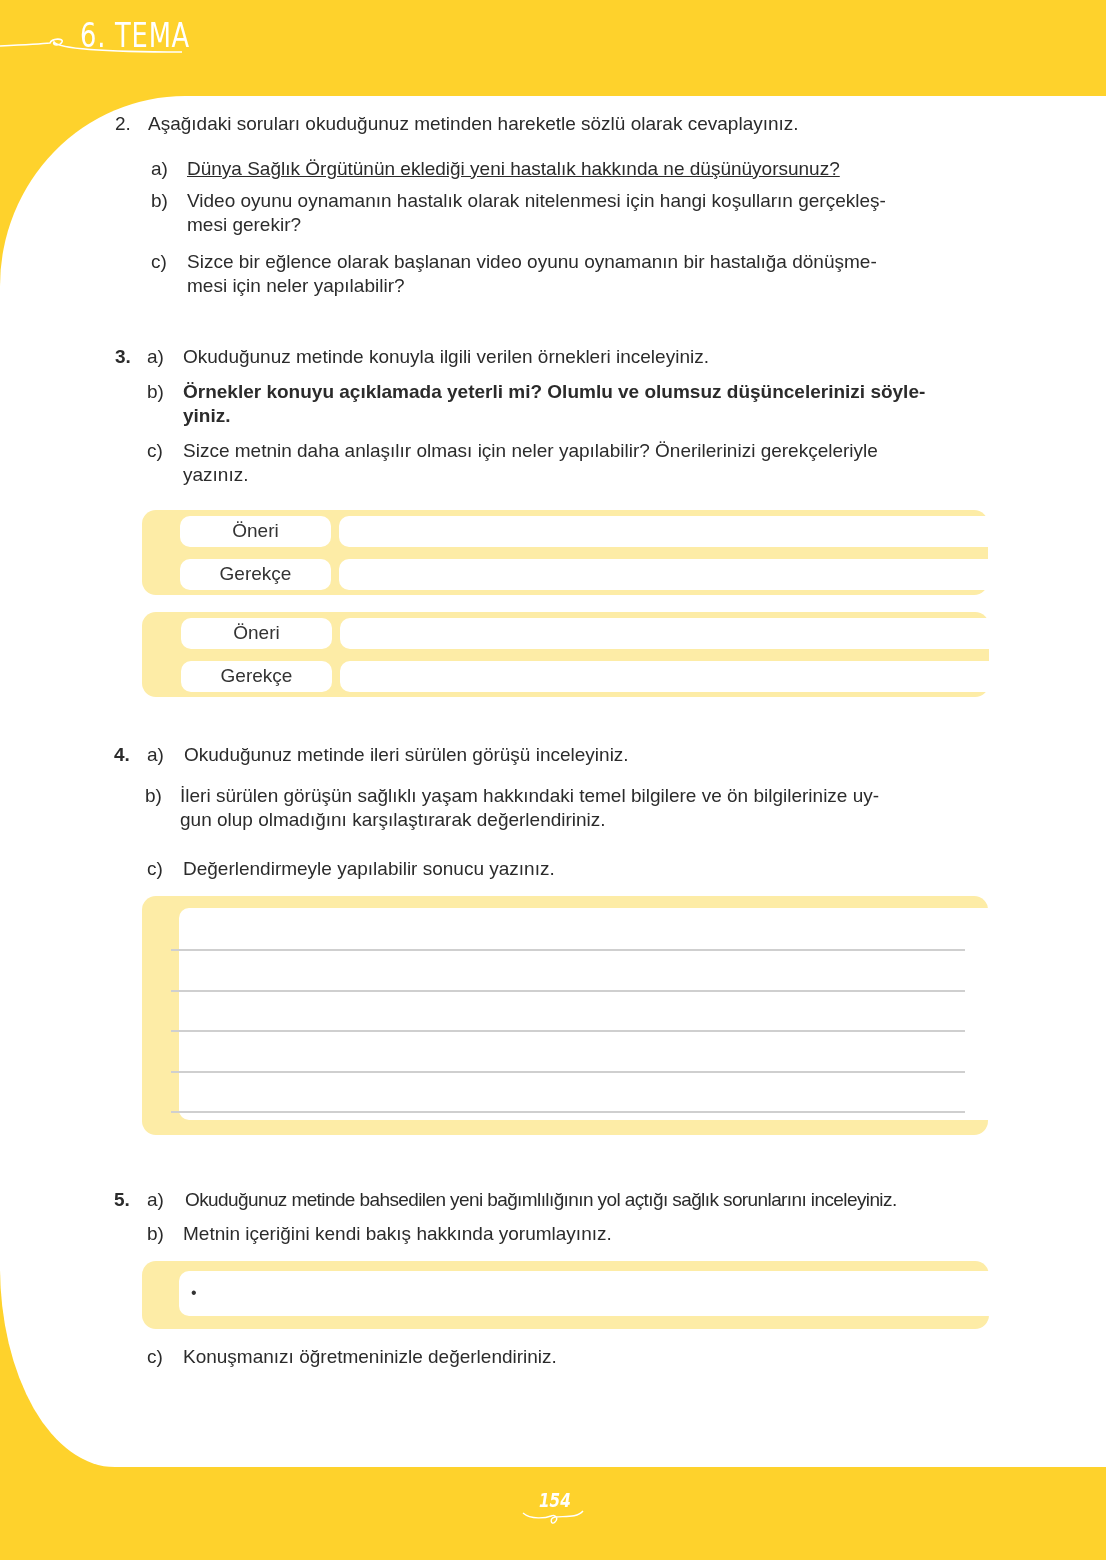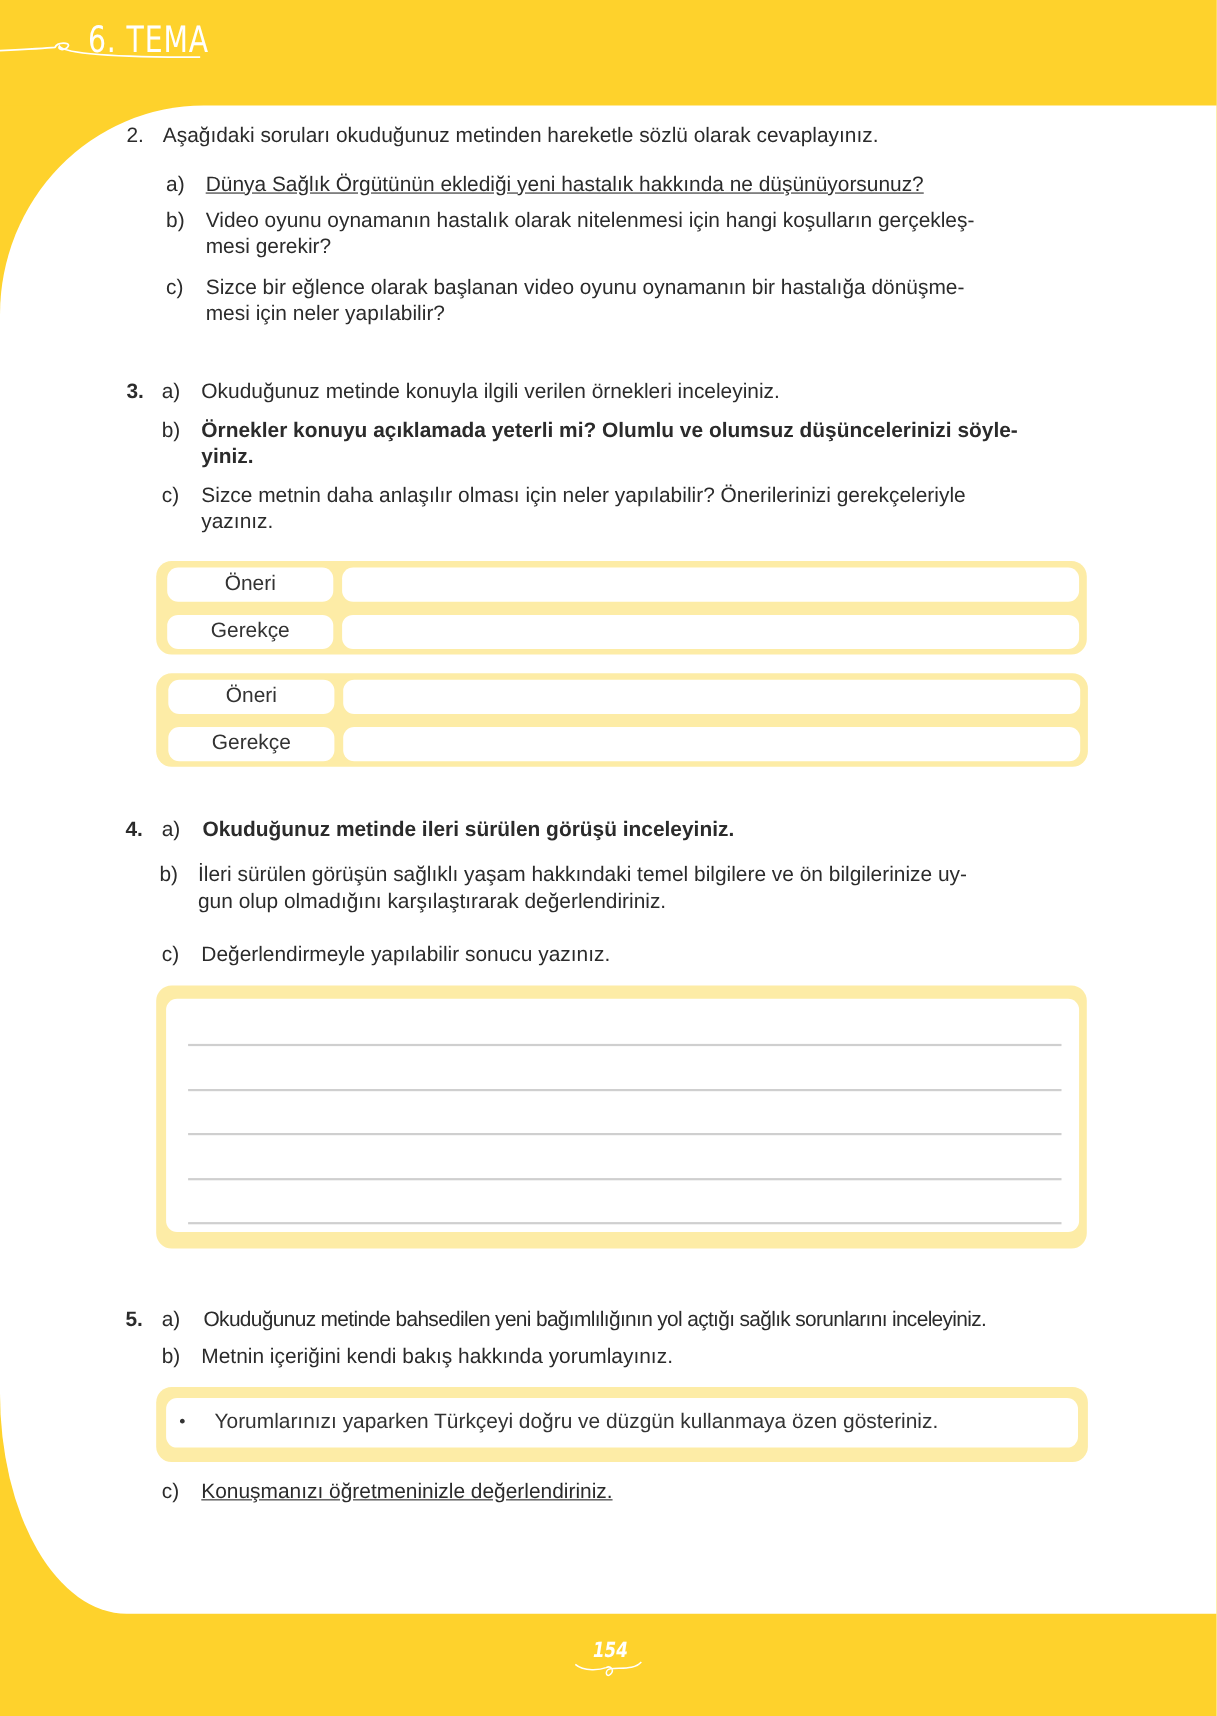--- a/index.html
+++ b/index.html
@@ -31,21 +31,21 @@
   .q { position: absolute; font-size: 19px; line-height: 24px; color: #2b2b2b; }
   .q .num { position: absolute; left: 0; top: 0; }
   .item { position: absolute; font-size: 19px; line-height: 24px; }
   .item .lbl { position: absolute; left: 0; top: 0; }
   .item .txt { position: absolute; top: 0; text-align: justify; }
   .frame {
     position: absolute; background: #FDECA6; border-radius: 14px;
   }
   .cell {
     position: absolute; background: #fff; border-radius: 10px;
-    font-size: 19px; line-height: 30px; text-align: center; color: #333;
+    font-size: 19px; line-height: 30px; text-align: center; color: #333; margin-left: 28px;
   }
   .line { position: absolute; height: 2px; background: #cfcfcf; }
   .footer-num {
     position: absolute; left: 539px; top: 1489px; color: #fff;
     font-family: "DejaVu Sans", sans-serif; font-size: 19px; font-style: italic; font-weight: bold;
     transform: scaleX(0.8); transform-origin: left center;
   }
 </style>
 </head>
 <body>
@@ -97,21 +97,21 @@
 
 <div class="frame" style="left:142px; top:612px; width:847px; height:85px;"></div>
 <div class="cell" style="left:153px; top:618px; width:151px; height:31px;">Öneri</div>
 <div class="cell" style="left:312px; top:618px; width:670px; height:31px;"></div>
 <div class="cell" style="left:153px; top:661px; width:151px; height:31px;">Gerekçe</div>
 <div class="cell" style="left:312px; top:661px; width:670px; height:31px;"></div>
 
 <div class="item" style="left:114px; top:743px; width:870px;">
   <span class="lbl" style="font-weight:bold;">4.</span>
   <span class="lbl" style="left:33px;">a)</span>
-  <span class="txt" style="left:70px; width:790px;font-weight:bold;">Okuduğunuz metinde ileri sürülen görüşü inceleyiniz.</span>
+  <span class="txt" style="left:70px; width:790px;">Okuduğunuz metinde ileri sürülen görüşü inceleyiniz.</span>
 </div>
 <div class="item" style="left:145px; top:784px; width:830px;">
   <span class="lbl">b)</span>
   <span class="txt" style="left:35px; width:792px;">İleri sürülen görüşün sağlıklı yaşam hakkındaki temel bilgilere ve ön bilgilerinize uy-<br>gun olup olmadığını karşılaştırarak değerlendiriniz.</span>
 </div>
 <div class="item" style="left:147px; top:857px; width:830px;">
   <span class="lbl">c)</span>
   <span class="txt" style="left:36px; width:790px;">Değerlendirmeyle yapılabilir sonucu yazınız.</span>
 </div>
 
@@ -129,24 +129,23 @@
   <span class="txt" style="left:71px; width:820px; white-space:nowrap; letter-spacing:-0.6px;">Okuduğunuz metinde bahsedilen yeni bağımlılığının yol açtığı sağlık sorunlarını inceleyiniz.</span>
 </div>
 <div class="item" style="left:147px; top:1222px; width:830px;">
   <span class="lbl">b)</span>
   <span class="txt" style="left:36px; width:790px;">Metnin içeriğini kendi bakış hakkında yorumlayınız.</span>
 </div>
 
 <div class="frame" style="left:142px; top:1261px; width:847px; height:68px;"></div>
 <div class="cell" style="left:151px; top:1271px; width:829px; height:45px; text-align:left;">
   <span style="position:absolute; left:12px; top:7px; font-size:16px;">•</span>
-  <span style="position:absolute; left:44px; top:7px; white-space:nowrap;">Yorumlarınızı yaparken Türkçeyi doğru ve düzgün kullanmaya özen gösteriniz.</span>
 </div>
 
 <div class="item" style="left:147px; top:1345px; width:830px;">
   <span class="lbl">c)</span>
-  <span class="txt" style="left:36px; width:790px;text-decoration:underline;">Konuşmanızı öğretmeninizle değerlendiriniz.</span>
+  <span class="txt" style="left:36px; width:790px;">Konuşmanızı öğretmeninizle değerlendiriniz.</span>
 </div>
 
 <div class="footer-num">154</div>
 <svg style="position:absolute; left:521px; top:1510px;" width="64" height="22" viewBox="0 0 64 22">
   <path d="M2 3 C 10 10, 25 8, 30 6 C 34 4, 38 8, 34 12 C 30 16, 28 8, 34 7 C 44 6, 56 8, 62 1" stroke="#fff" stroke-width="1.4" fill="none"></path>
 </svg>
 
 </body></html>

